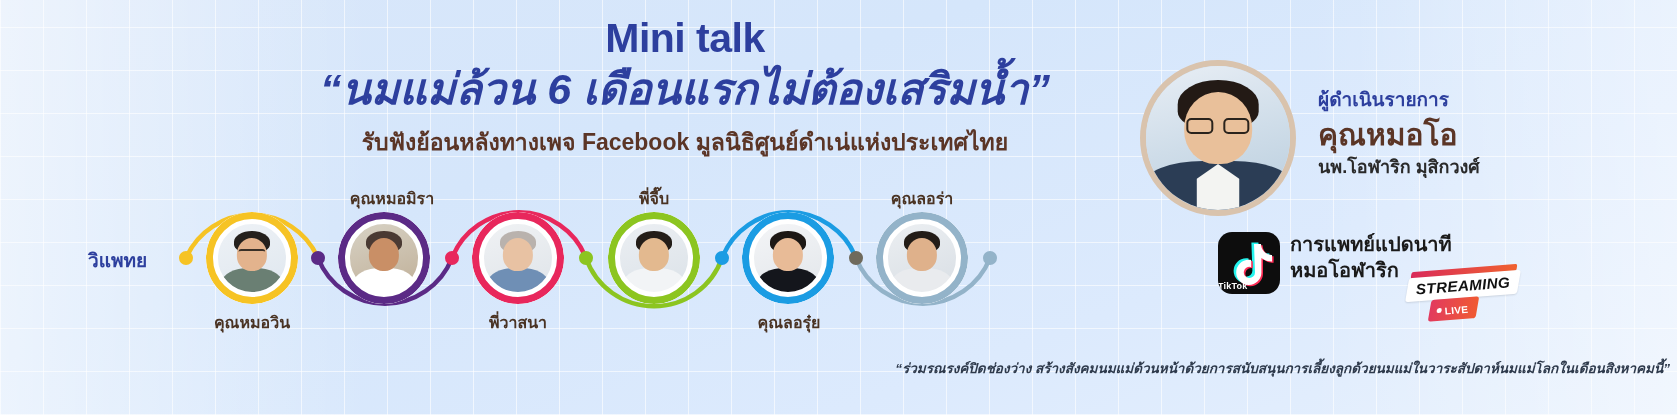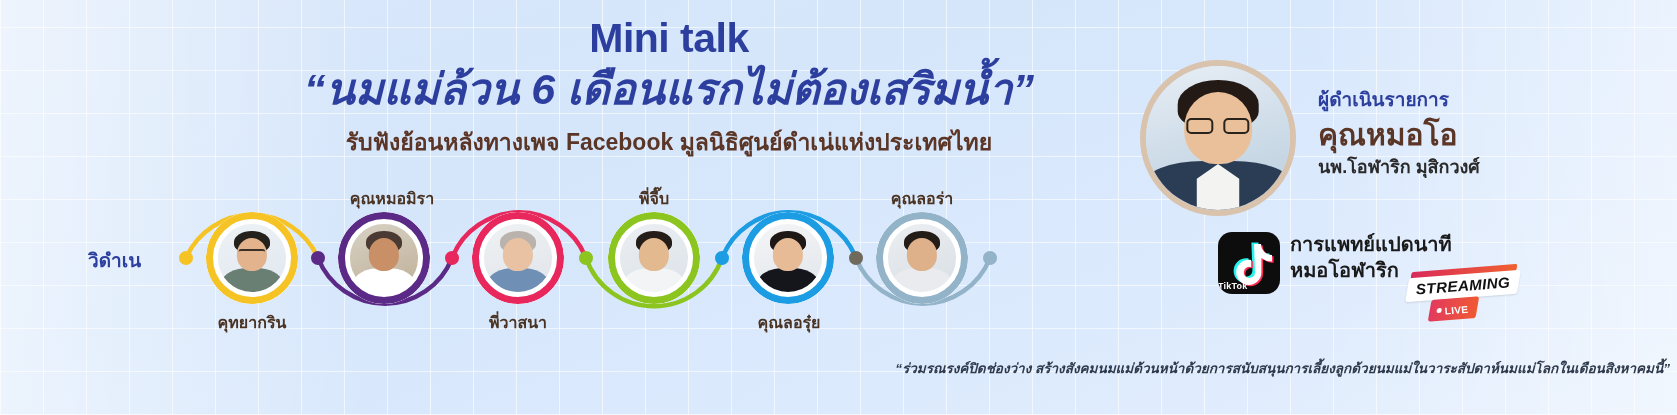--- a/index.html
+++ b/index.html
@@ -15,21 +15,21 @@
       linear-gradient(90deg, rgba(255,255,255,0.55) 0%, rgba(255,255,255,0.0) 22%, rgba(255,255,255,0.0) 78%, rgba(255,255,255,0.45) 100%),
       repeating-linear-gradient(0deg, rgba(255,255,255,0.62) 0px, rgba(255,255,255,0.62) 1px, transparent 1px, transparent 43px),
       repeating-linear-gradient(90deg, rgba(255,255,255,0.62) 0px, rgba(255,255,255,0.62) 1px, transparent 1px, transparent 43px),
       linear-gradient(160deg, #d9e7fa 0%, #d5e6fb 35%, #dceafd 70%, #e6f0fd 100%);
     overflow: hidden;
   }
 
   
   .headline {
     position: absolute;
-    left: 164px; top: 16px;
+    left: 180px; top: 16px;
     width: 1010px;
     text-align: center;
   }
   .mini-talk {
     font-size: 41px;
     font-weight: 700;
     color: #2d3f9e;
     letter-spacing: -0.5px;
     line-height: 1.1;
   }
@@ -279,21 +279,21 @@
 <body>
 
 <div id="banner">
 
   <div class="headline">
     <div class="mini-talk">Mini talk</div>
     <div class="topic">“นมแม่ล้วน 6 เดือนแรกไม่ต้องเสริมน้ำ”</div>
     <div class="subtitle">รับฟังย้อนหลังทางเพจ Facebook มูลนิธิศูนย์ดำเน่แห่งประเทศไทย</div>
   </div>
 
-  <div class="speakers-label">วิดำเน</div>
+  <div class="speakers-label">วิแพทย</div>
 
   <div class="timeline">
     <svg width="1030" height="175">
 
       <path d="M 186 88 A 72 72 0 0 1 318 88" fill="none" stroke="#f6c324" stroke-width="4.5" stroke-linecap="round"></path>
       <path d="M 318 88 A 72 72 0 0 0 452 88" fill="none" stroke="#5b2a86" stroke-width="4.5" stroke-linecap="round"></path>
       <path d="M 452 88 A 72 72 0 0 1 586 88" fill="none" stroke="#e8275c" stroke-width="4.5" stroke-linecap="round"></path>
       <path d="M 586 88 A 72 72 0 0 0 722 88" fill="none" stroke="#8cc520" stroke-width="4.5" stroke-linecap="round"></path>
       <path d="M 722 88 A 72 72 0 0 1 856 88" fill="none" stroke="#1b9ce3" stroke-width="4.5" stroke-linecap="round"></path>
       <path d="M 856 88 A 72 72 0 0 0 990 88" fill="none" stroke="#93b3c9" stroke-width="4.5" stroke-linecap="round"></path>
@@ -310,21 +310,21 @@
       <div class="photo" style="--skin:#e3b38d; --hair:#24201c; --cloth:#6a7f73;">
         <div class="bg" style="background:linear-gradient(160deg,#eef2f6,#dfe7ef)"></div>
         <div class="body"></div>
           <div class="hair"></div>
           <div class="head"></div>
           <div class="glasses"></div>
       </div>
       <div class="inner-ring"></div>
       <div class="ring"></div>
     </div>
-    <div class="node-label" style="left:252px; top:140px;">คุทยากริน</div>
+    <div class="node-label" style="left:252px; top:140px;">คุณหมอวิน</div>
 
     <div class="node" style="--c:#5b2a86; left:338px; top:42px;">
       <div class="photo" style="--skin:#c98f66; --hair:#4a3a33; --cloth:#ffffff;">
         <div class="bg" style="background:linear-gradient(160deg,#d8d3c6,#bfae96)"></div>
         <div class="body"></div>
           <div class="hair"></div>
           <div class="head"></div>
       </div>
       <div class="inner-ring"></div>
       <div class="ring"></div>

